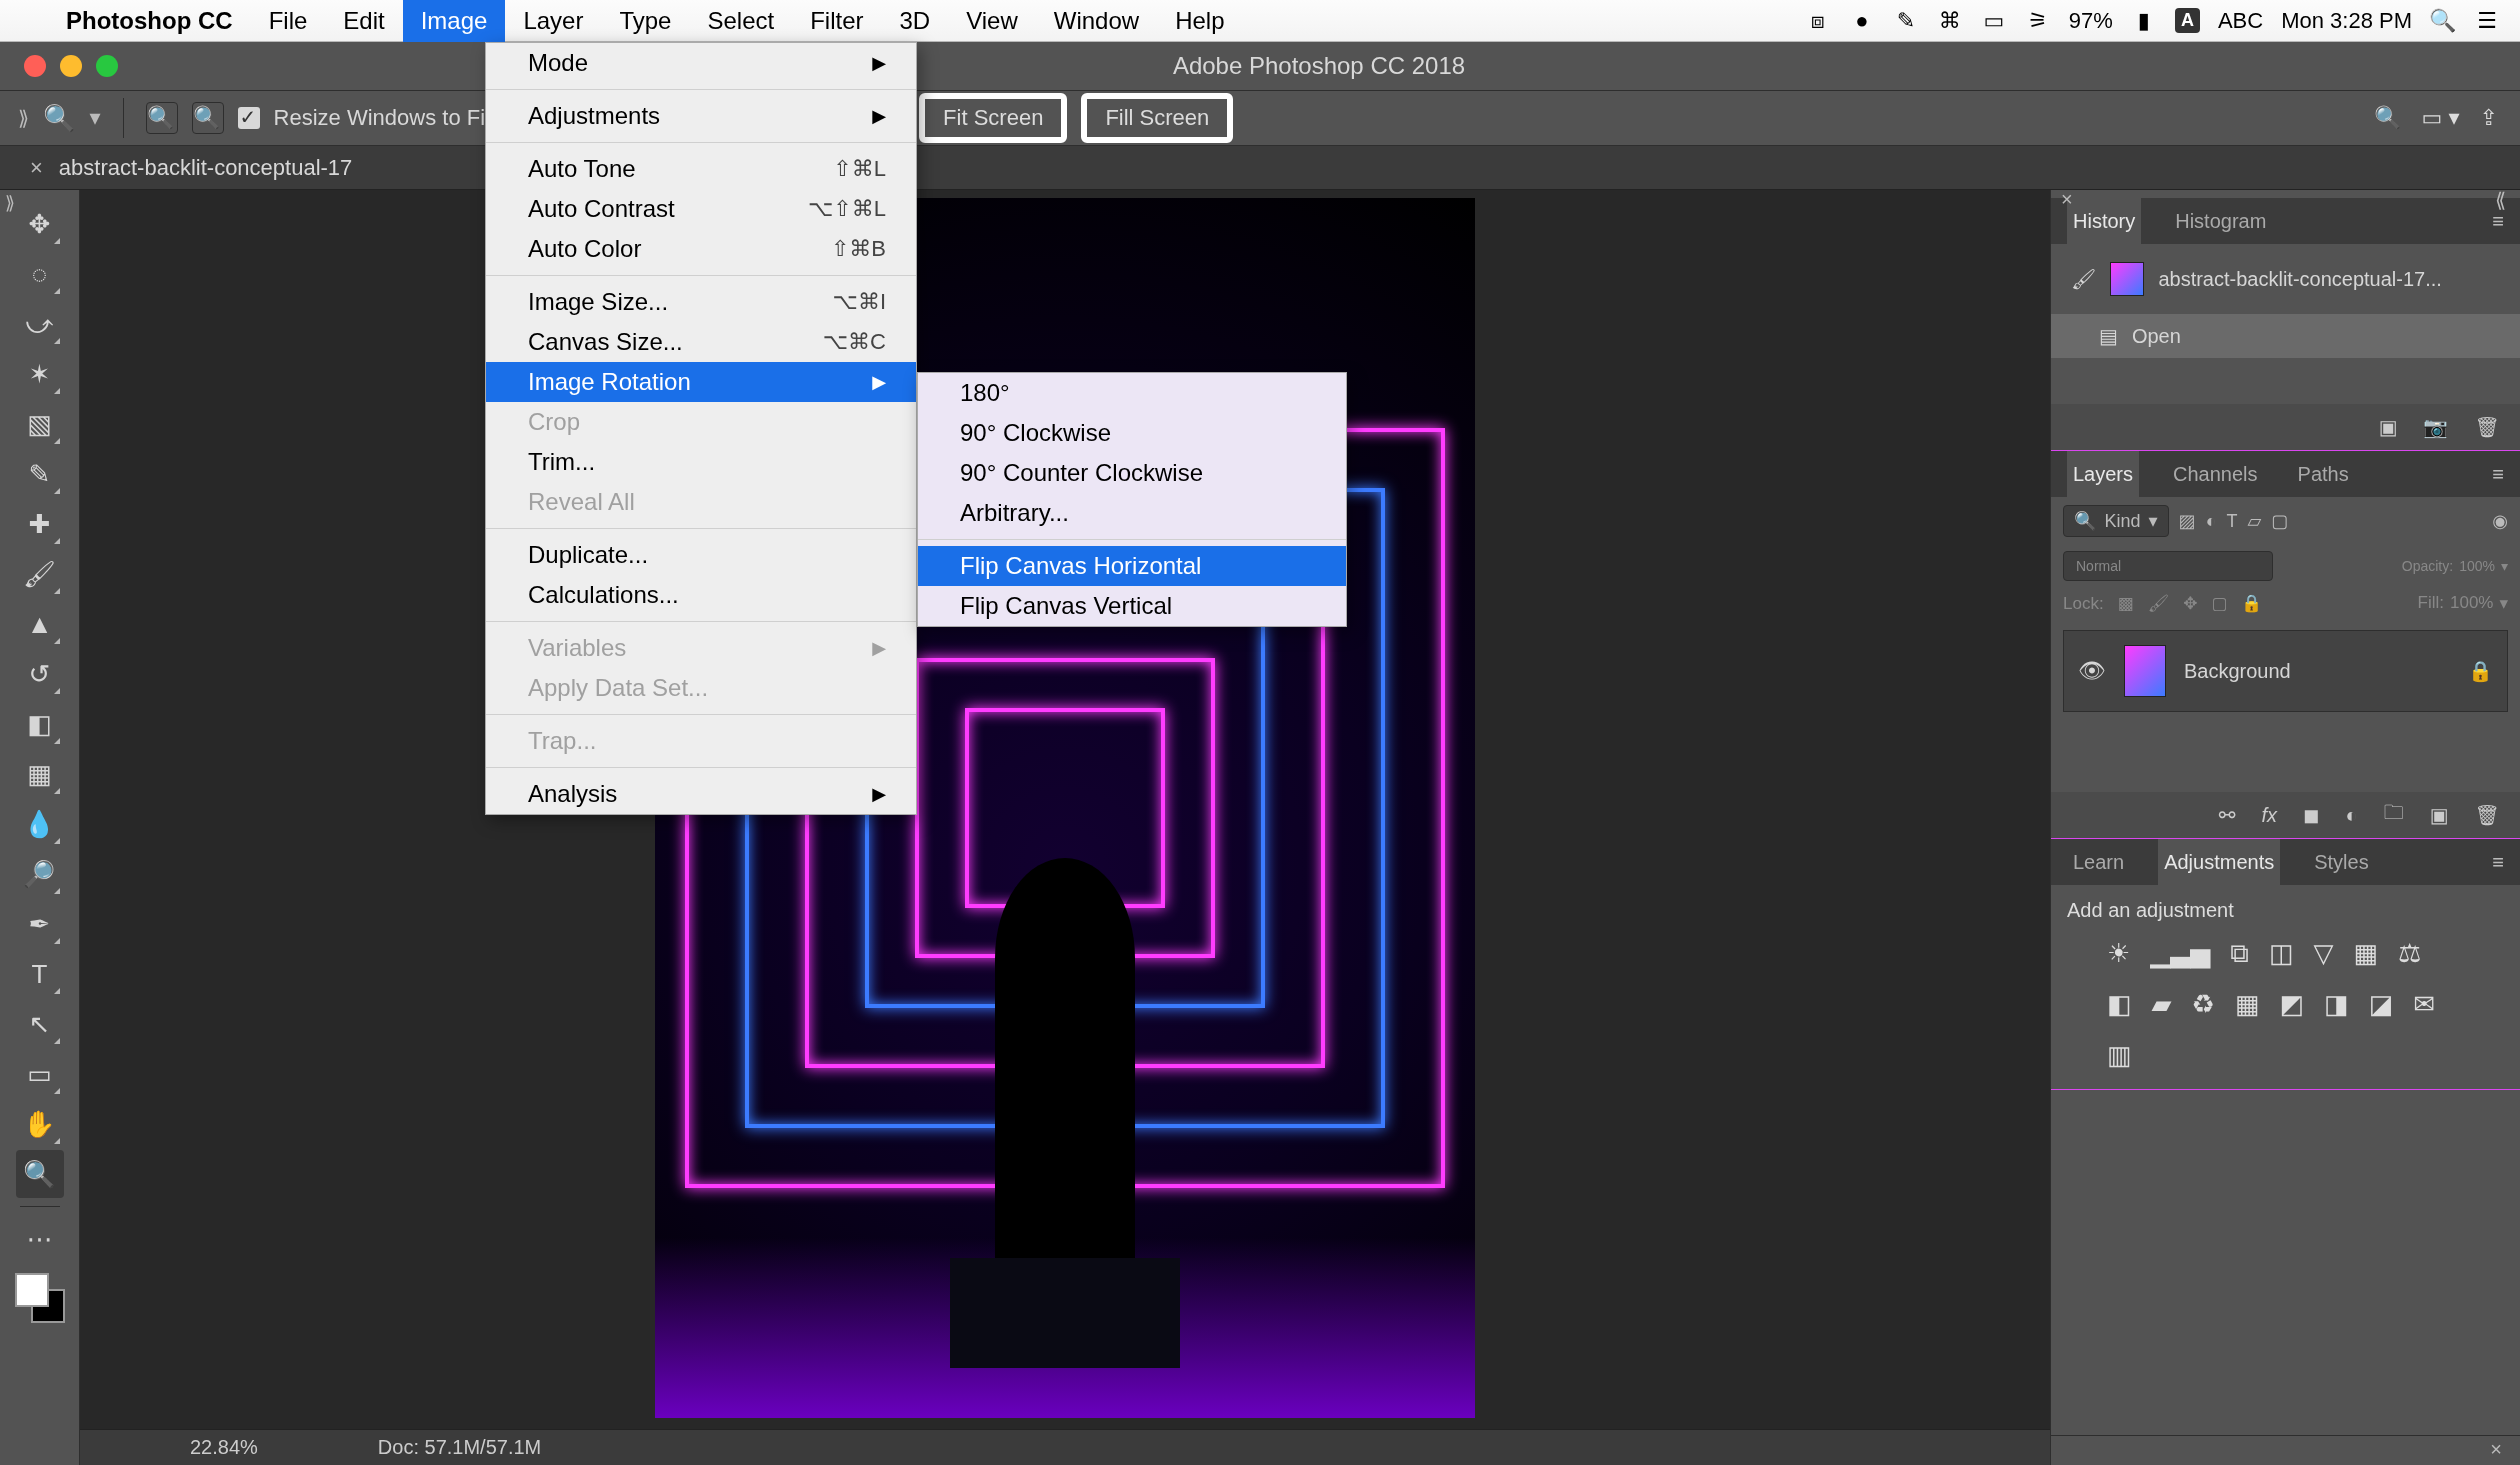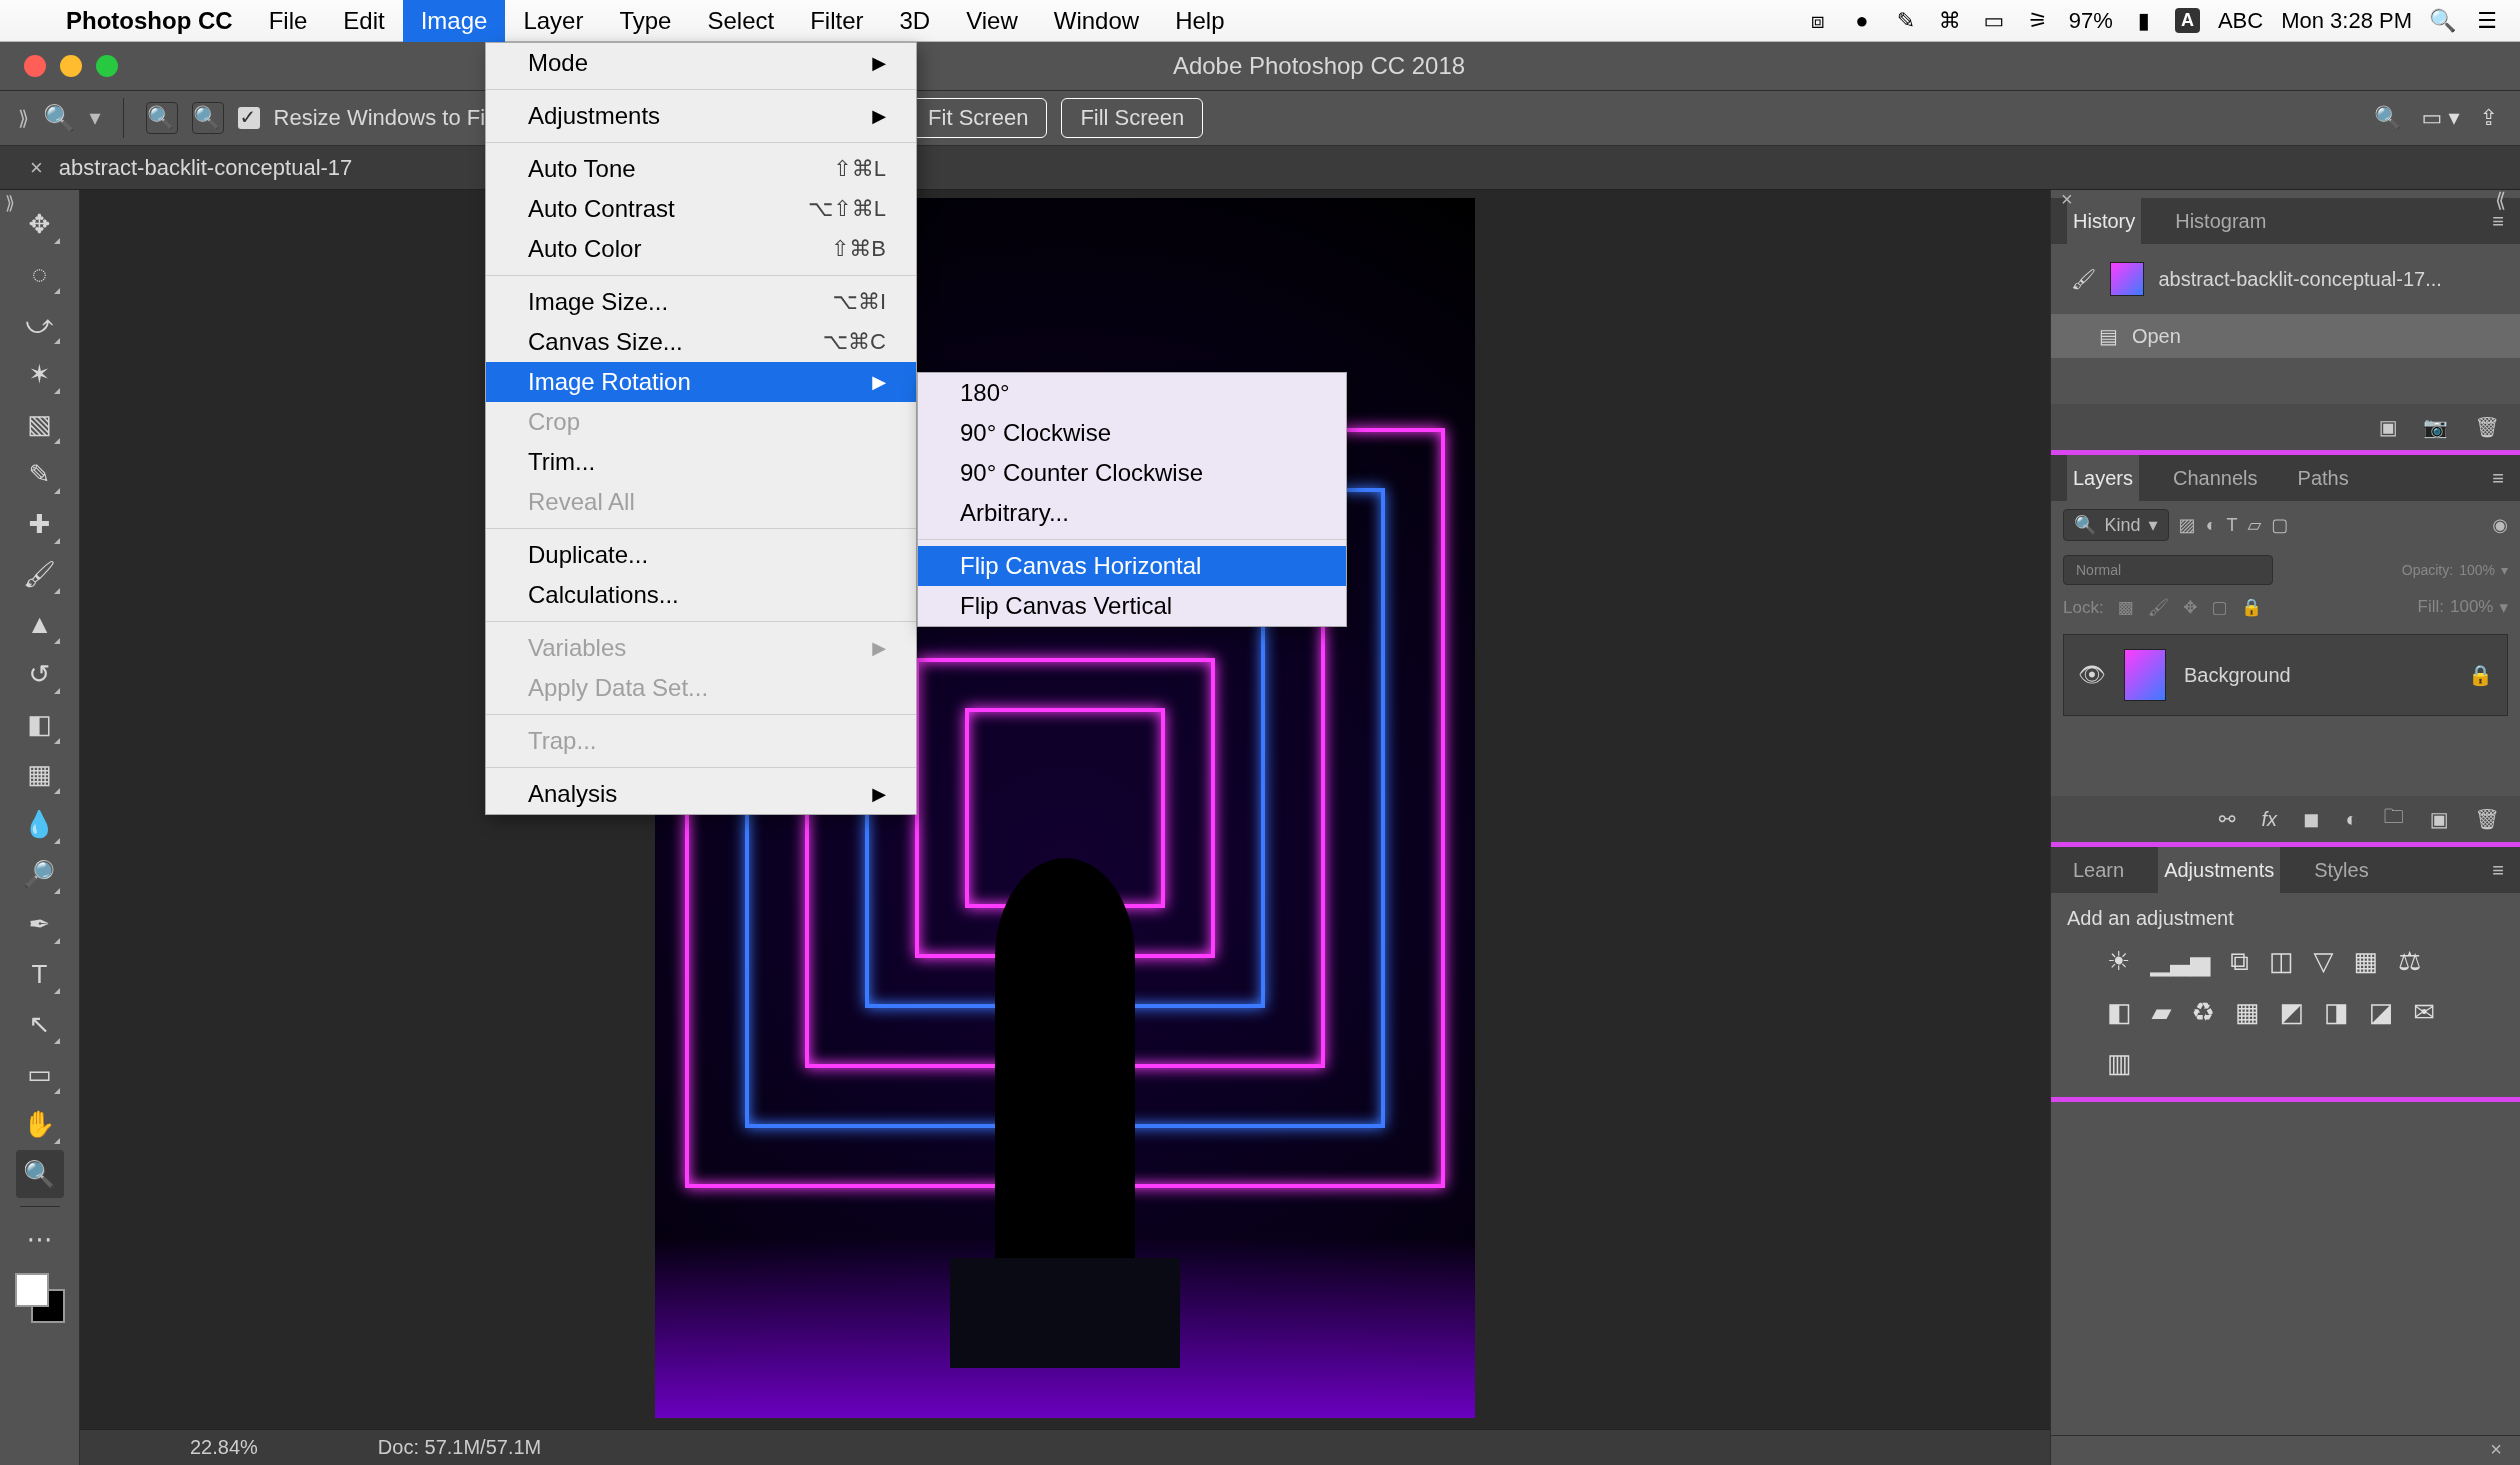--- a/index.html
+++ b/index.html
@@ -23,21 +23,21 @@
   .dot.red{background:#ff5f57;} .dot.yellow{background:#febc2e;} .dot.green{background:#28c840;}
   .title-text { flex:1; text-align:center; color:#d8d8d8; font-size:24px; }
 
   
   .options-bar { height:56px; background:#535353; border-top:1px solid #2e2e2e; border-bottom:1px solid #2e2e2e; display:flex; align-items:center; color:#d8d8d8; font-size:22px; padding-left:18px; gap:14px; }
   .options-bar .zoom-ico { font-size:26px; }
   .options-bar .divider { width:1px; height:40px; background:#2e2e2e; margin:0 8px; }
   .zoom-btn { width:32px; height:32px; display:inline-flex; align-items:center; justify-content:center; border:1px solid #2e2e2e; border-radius:4px; }
   .chk { width:22px; height:22px; background:#d8d8d8; border-radius:3px; position:relative; }
   .chk::after{content:"✓"; position:absolute; left:2px; top:-2px; color:#333; font-size:20px; }
-  .opt-btn { background:#535353; border:1px solid #ffffff; border-radius:6px; padding:6px 18px; color:#dcdcdc; font-size:22px;text-align:center; }
+  .opt-btn { background:#535353; border:6px solid #ffffff; border-radius:6px; padding:6px 18px; color:#dcdcdc; font-size:22px;text-align:center; }
   .opt-right { margin-left:auto; display:flex; gap:20px; padding-right:22px; align-items:center; color:#dcdcdc; }
 
   
   .doc-tabs { height:44px; background:#3b3b3b; border-bottom:1px solid #222; display:flex; align-items:center; }
   .doc-tab { color:#d8d8d8; font-size:22px; padding:0 20px 0 30px; display:flex; align-items:center; gap:16px; }
   .doc-tab .x { color:#bbb; }
 
   
   .workspace { position:absolute; top:148px; left:0; right:0; bottom:0; display:flex; background:#282828; }
   .left-tools { width:80px; background:#535353; border-right:1px solid #2e2e2e; display:flex; flex-direction:column; align-items:center; padding-top:10px; gap:2px; }
@@ -56,21 +56,21 @@
   .ring { position:absolute; left:50%; top:50%; border:4px solid #ff3cff; box-shadow:0 0 14px #ff3cff, inset 0 0 14px #ff3cff; transform:translate(-50%,-50%) rotate(0deg); }
   .ring.blue { border-color:#3c7bff; box-shadow:0 0 14px #3c7bff, inset 0 0 14px #3c7bff; }
   .floor { position:absolute; left:0; right:0; bottom:0; height:180px; background:linear-gradient(to top, #6a00bf, transparent); }
   .silhouette { position:absolute; left:50%; bottom:140px; transform:translateX(-50%); width:140px; height:420px; background:#000; border-radius:70px 70px 0 0 / 100px 100px 0 0; }
   .silhouette::after{content:"";position:absolute;left:50%;bottom:-90px;transform:translateX(-50%);width:230px;height:110px;background:#0a0a14;}
 
   .status-bar { position:absolute; left:0; right:0; bottom:0; height:36px; background:#3b3b3b; color:#ccc; font-size:20px; display:flex; align-items:center; padding-left:110px; gap:120px; border-top:1px solid #222; }
 
   
   .right-panels { width:470px; background:#535353; border-left:1px solid #2e2e2e; display:flex; flex-direction:column; color:#d6d6d6; font-size:20px; }
-  .panel { border-bottom:5px solid #d946ef; }
+  .panel { border-bottom:1px solid #d946ef; }
   .panel-tabs { height:46px; background:#3b3b3b; display:flex; align-items:center; padding:0 16px; gap:28px; }
   .panel-tabs .tab { color:#aaa; padding:12px 6px; }
   .panel-tabs .tab.active { color:#e8e8e8; background:#535353; }
   .panel-tabs .menu { margin-left:auto; color:#bbb; }
   .panel-body { padding:10px 14px; }
   .hist-row { display:flex; align-items:center; gap:14px; padding:8px 6px; }
   .hist-thumb { width:34px; height:34px; background:linear-gradient(135deg,#ff3cff,#3c7bff); border:1px solid #222; }
   .hist-step { background:#6a6a6a; display:flex; align-items:center; gap:14px; padding:10px 14px; }
   .panel-footer { height:46px; display:flex; align-items:center; justify-content:flex-end; gap:26px; padding-right:20px; color:#ccc; background:#4b4b4b; }
 

